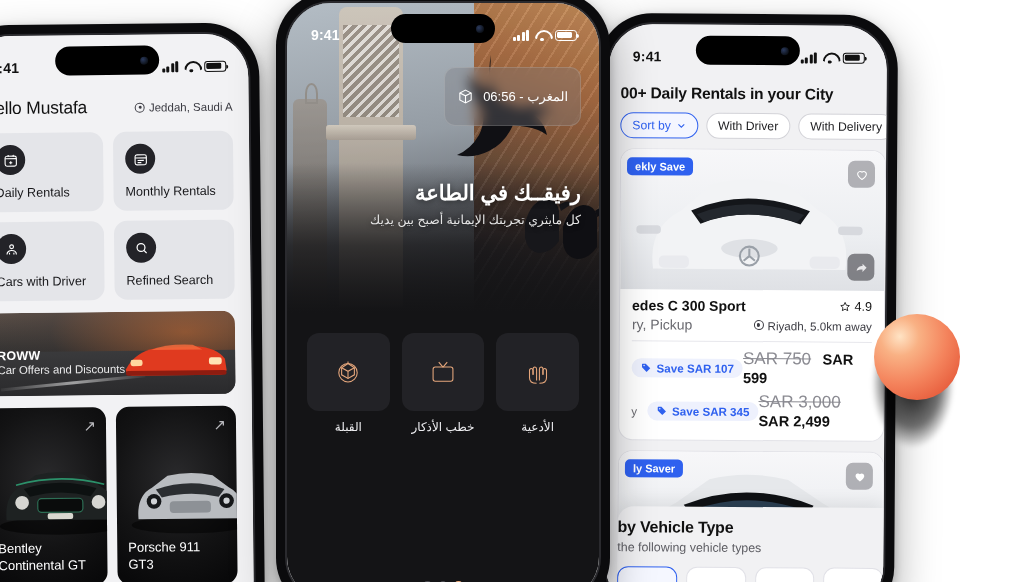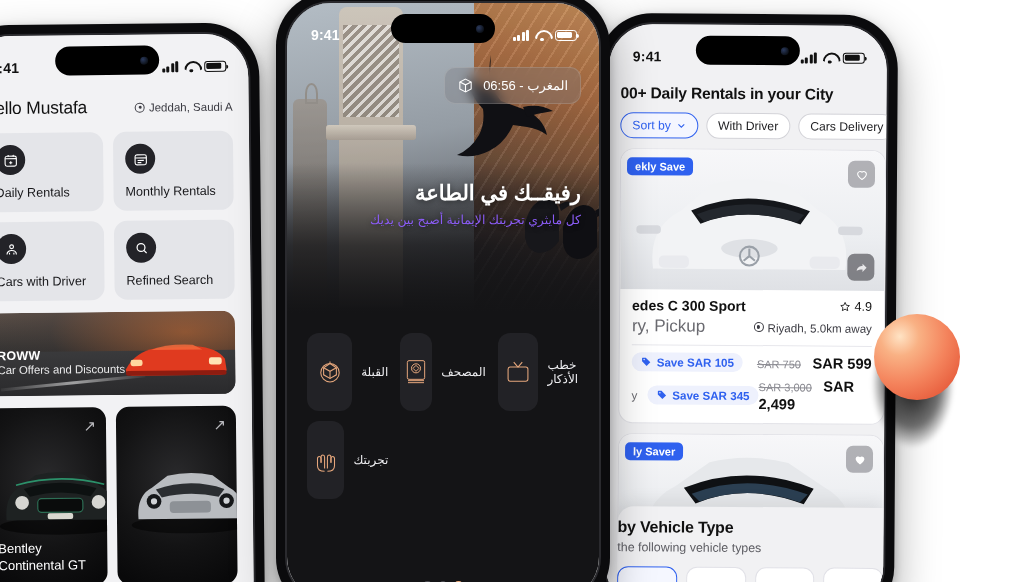--- a/index.html
+++ b/index.html
@@ -130,34 +130,34 @@
   .cp-minaret2::before { content:""; position:absolute; left:12px; top:-16px; width:9px;height:17px;
     border:2px solid #8e867d; border-radius:50% 50% 0 0; background:transparent; }
   .cp-fade { position:absolute; left:0; right:0; bottom:0; height:150px;
     background: linear-gradient(180deg, rgba(20,20,22,0) 0%, rgba(20,20,22,.72) 55%, #141416 100%); }
   .bird { position:absolute; z-index:5; }
   .cp-prayer {
     position:absolute; right:18px; top:64px; z-index:12;
     display:flex; align-items:center; gap:9px;
     background: rgba(120,120,125,.34); border:1px solid rgba(255,255,255,.14);
     backdrop-filter: blur(6px);
-    padding:9px 12px; border-radius:11px; color:#fff; font-size:13px; letter-spacing:.2px;
+    padding:20px 12px; border-radius:11px; color:#fff; font-size:13px; letter-spacing:.2px;
   }
   .cp-heading { position:absolute; right:18px; top:178px; z-index:12; text-align:right; color:#fff; }
   .cp-h1 { font-size:21px; font-weight:700; letter-spacing:.2px; text-shadow:0 1px 6px rgba(0,0,0,.5); }
-  .cp-h2 { font-size:12.4px; margin-top:7px; color:#8b5cf6; text-shadow:0 1px 5px rgba(0,0,0,.55); }
+  .cp-h2 { font-size:12.4px; margin-top:7px; color:#e5e5e5; text-shadow:0 1px 5px rgba(0,0,0,.55); }
   .cp-search {
     position:absolute; left:20px; right:20px; top:268px; height:38px; z-index:14;
     background: rgba(120,122,128,.30); border:1px solid rgba(255,255,255,.12);
     border-radius:19px; display:flex; align-items:center; justify-content:flex-end; gap:9px;
     padding:0 16px; color:#d9d9dd; font-size:12.4px;
   }
   .cp-grid { position:absolute; left:20px; right:20px; top:330px; z-index:14;
     display:grid; grid-template-columns:repeat(3,1fr); gap:10px 12px; }
-  .cp-cell { display:flex; align-items:center; gap:9px; }
+  .cp-cell { display:flex; flex-direction:column; align-items:center; gap:9px; }
   .cp-box { width:100%; height:78px; background:#222226; border-radius:12px;
             display:flex; align-items:center; justify-content:center; }
   .cp-lab { font-size:12px; color:#ececef; }
   .cp-dots { position:absolute; left:0; right:0; bottom:14px; z-index:14;
              display:flex; align-items:center; justify-content:center; gap:9px; }
   .cp-dots i { width:6.5px;height:6.5px;border-radius:50%;background:#4a4a50;display:block; }
   .cp-dots i.on { background:#e8a97c; }
 
   
   #phone-right { left: 596px; top: 14px; width: 300px; height: 606px; transform: rotate(0.4deg); }
@@ -176,27 +176,27 @@
               font-weight:700; padding:3px 8px; border-radius:5px; white-space:nowrap; z-index:6; }
   .rp-fav { position:absolute; right:10px; top:10px; width:27px; height:27px; border-radius:7px;
             background: rgba(120,120,128,.55); display:flex; align-items:center; justify-content:center; z-index:6; }
   .rp-share { position:absolute; right:10px; bottom:10px; width:27px; height:27px; border-radius:7px;
             background: rgba(90,90,96,.72); display:flex; align-items:center; justify-content:center; z-index:6; }
   .rp-info { padding: 8px 12px 10px 12px; }
   .rp-row1 { display:flex; align-items:center; justify-content:space-between; }
   .rp-name { font-size:14px; font-weight:700; color:#111; white-space:nowrap; }
   .rp-rate { font-size:12.6px; color:#111; display:flex; align-items:center; gap:3px; }
   .rp-row2 { display:flex; align-items:center; justify-content:space-between; margin-top:3px; }
-  .rp-sub { font-size:17px; color:#6a6a70; white-space:nowrap; }
+  .rp-sub { font-size:14px; color:#6a6a70; white-space:nowrap; }
   .rp-place { font-size:11.6px; color:#3c3c43; display:flex; align-items:center; gap:4px; white-space:nowrap; }
   .rp-sep { height:1px; background:#e7e7ec; margin:8px 0 7px; }
   .rp-price-row { display:flex; align-items:center; justify-content:space-between; margin-top:5px; }
   .rp-save { display:flex; align-items:center; gap:5px; background:#eef1fd; color:#2f61ef;
              font-size:11.6px; font-weight:700; padding:3px 9px; border-radius:11px; white-space:nowrap; }
-  .rp-old { font-size:11px; color:#8b8b92; text-decoration: line-through; margin-right:7px; }
+  .rp-old { font-size:17px; color:#8b8b92; text-decoration: line-through; margin-right:7px; }
   .rp-new { font-size:14.6px; font-weight:700; color:#111; }
   .rp-lbl { font-size:11.6px; color:#6a6a70; }
   .rp-sheet { position:absolute; left:12px; right:0; bottom:0; top:430px; background:#f1f1f3;
               border-radius:16px 0 0 0; box-shadow: 0 -6px 16px rgba(0,0,0,.07); padding: 12px 0 0 0; z-index:8; }
   .rp-sheet h3 { font-size:16px; font-weight:700; color:#111; white-space:nowrap; letter-spacing:-.2px; }
   .rp-sheet p { font-size:12.4px; color:#5d5d63; margin-top:4px; white-space:nowrap; }
   .vt-grid { display:grid; grid-template-columns: repeat(4, 1fr); gap:9px; margin-top:12px; padding-right:0; }
   .vt { background:#fff; border:1px solid #e1e1e7; border-radius:11px; height:72px;
         display:flex; flex-direction:column; align-items:center; justify-content:center; gap:6px; }
   .vt.sel { border:1.6px solid #2f61ef; background:#f5f7ff; }
@@ -327,20 +327,24 @@
               <svg class="lp-carimg" viewBox="0 0 150 100" preserveAspectRatio="xMidYMid meet">
                 <ellipse cx="75" cy="82" rx="60" ry="9" fill="#000" opacity=".5"></ellipse>
                 <path d="M22 76 Q20 52 36 44 L52 32 Q75 27 98 32 L114 44 Q130 52 128 76 Z" fill="#b9bcc0"></path>
                 <path d="M40 46 Q75 34 110 46 L104 54 Q75 47 46 54 Z" fill="#2b2e31"></path>
                 <rect x="54" y="58" width="42" height="12" rx="4" fill="#8d9196"></rect>
                 <circle cx="38" cy="58" r="7.5" fill="#16181a"></circle>
                 <circle cx="112" cy="58" r="7.5" fill="#16181a"></circle>
                 <circle cx="38" cy="58" r="3.2" fill="#cfd2d5"></circle>
                 <circle cx="112" cy="58" r="3.2" fill="#cfd2d5"></circle>
               </svg>
+              <div class="nm">
+                <div>Porsche 911</div>
+                <div>GT3</div>
+              </div>
             </div>
           </div>
 
         </div>
       </div>
     </div>
   </div>
 
   <div class="phone" id="phone-right">
     <div class="bezel">
@@ -372,21 +376,21 @@
             <div class="chip sel">
               <span>Sort by</span>
               <svg width="10" height="10" viewBox="0 0 24 24" fill="none" stroke="#2f61ef" stroke-width="2.6">
                   <path d="M5 9l7 7 7-7"></path>
                 </svg>
             </div>
             <div class="chip">
                 <span>With Driver</span>
               </div>
             <div class="chip">
-                <span>Cars Delivery</span>
+                <span>With Delivery</span>
               </div>
 
           </div>
 
           <div class="rp-card">
             <div class="rp-photo">
               <div class="rp-badge">ekly Save</div>
               <div class="rp-fav">
                 <svg width="14" height="14" viewBox="0 0 24 24" fill="none" stroke="#fff" stroke-width="1.8">
                   <path d="M12 20s-7.5-4.7-7.5-9.6A4.4 4.4 0 0 1 12 7.6a4.4 4.4 0 0 1 7.5 2.8C19.5 15.3 12 20 12 20Z"></path>
@@ -426,21 +430,21 @@
                   <span class="pin"></span>
                   <span>Riyadh, 5.0km away</span>
                 </div>
               </div>
               <div class="rp-sep"></div>
               <div class="rp-price-row">
                 <div class="rp-save">
                   <svg width="11" height="11" viewBox="0 0 24 24" fill="#2f61ef">
                       <path d="M3 11V4a1 1 0 0 1 1-1h7l10 10-8 8L3 11Zm4.5-5.5a1.6 1.6 0 1 0 0 3.2 1.6 1.6 0 0 0 0-3.2Z"></path>
                     </svg>
-                  <span>Save SAR 105</span>
+                  <span>Save SAR 107</span>
                 </div>
                 <div>
                   <span class="rp-old">SAR 750</span>
                   <span class="rp-new">SAR 599</span>
                 </div>
               </div>
               <div class="rp-price-row">
                 <div style="display:flex;align-items:center;gap:10px">
                   <span class="rp-lbl">y</span>
                   <span class="rp-save">
@@ -568,48 +572,37 @@
               <svg width="34" height="34" viewBox="0 0 48 48" fill="none" stroke="#e6a77c" stroke-width="1.5">
                 <circle cx="24" cy="25" r="13"></circle>
                   <path d="M24 9v3M24 12l-9 6v10l9 5 9-5V18z"></path>
                   <path d="M15 18l9 5 9-5M24 23v10"></path>
               </svg>
             </div>
             <div class="cp-lab">القبلة</div>
           </div>
           <div class="cp-cell">
             <div class="cp-box">
-              <svg width="32" height="32" viewBox="0 0 48 48" fill="none" stroke="#e6a77c" stroke-width="1.5">
-                <rect x="11" y="7" width="26" height="28" rx="2.5"></rect>
-                <path d="M24 14l4.5 4.5L24 23l-4.5-4.5z"></path>
-                  <circle cx="24" cy="18.5" r="6.8"></circle>
-                <path d="M12 37h24M12 40h24"></path>
-              </svg>
-            </div>
-            <div class="cp-lab">المصحف</div>
-          </div>
-          <div class="cp-cell">
-            <div class="cp-box">
               <svg width="34" height="34" viewBox="0 0 48 48" fill="none" stroke="#e6a77c" stroke-width="1.5">
                 <rect x="10" y="17" width="28" height="20" rx="3"></rect>
                   <path d="M18 10l6 7M30 10l-6 7"></path>
               </svg>
             </div>
             <div class="cp-lab">خطب الأذكار</div>
           </div>
           <div class="cp-cell">
             <div class="cp-box">
               <svg width="34" height="34" viewBox="0 0 48 48" fill="none" stroke="#e6a77c" stroke-width="1.5">
                 <path d="M22 36V20c0-2-1-3-2.3-3S17 18 17 20v8"></path>
                 <path d="M17 28v-6c0-2-1-3-2.3-3S12 20 12 22v10c0 5 4 8 10 8"></path>
                 <path d="M26 36V20c0-2 1-3 2.3-3S31 18 31 20v8"></path>
                 <path d="M31 28v-6c0-2 1-3 2.3-3S36 20 36 22v10c0 5-4 8-10 8"></path>
               </svg>
             </div>
-            <div class="cp-lab">تجربتك</div>
+            <div class="cp-lab">الأدعية</div>
           </div>
         </div>
 
         <div class="cp-dots">
           <i></i>
           <i></i>
           <i class="on"></i>
         </div>
       </div>
     </div>

